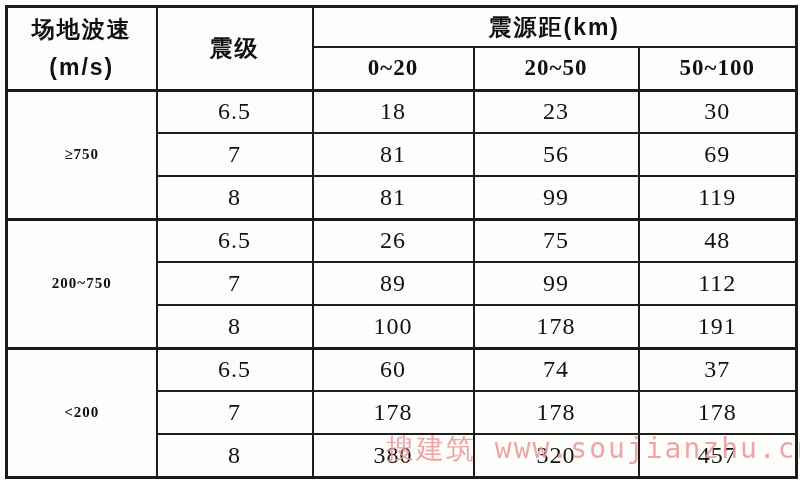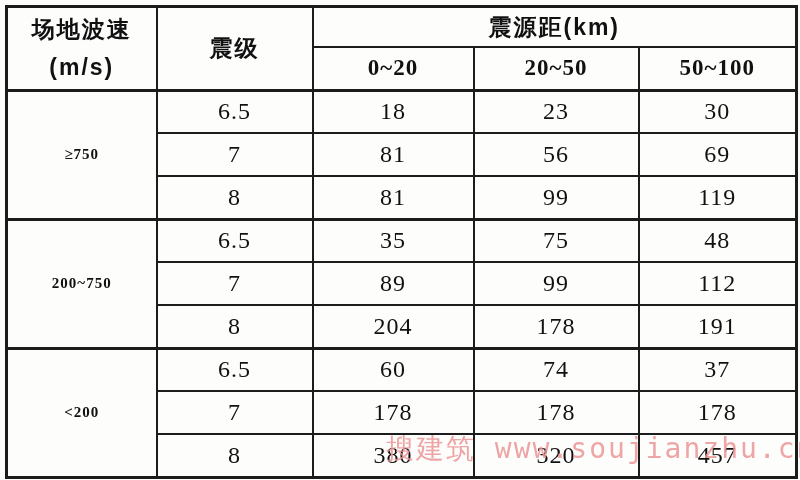--- a/index.html
+++ b/index.html
@@ -118,33 +118,33 @@
     <tr style="height:43px">
       <td class="num">8</td>
       <td class="num">81</td>
       <td class="num">99</td>
       <td class="num">119</td>
     </tr>
 
     <tr class="group-start" style="height:43px">
       <td rowspan="3" class="vel">200~750</td>
       <td class="num">6.5</td>
-      <td class="num">35</td>
+      <td class="num">26</td>
       <td class="num">75</td>
       <td class="num">48</td>
     </tr>
     <tr style="height:43px">
       <td class="num">7</td>
       <td class="num">89</td>
       <td class="num">99</td>
       <td class="num">112</td>
     </tr>
     <tr style="height:43px">
       <td class="num">8</td>
-      <td class="num">204</td>
+      <td class="num">100</td>
       <td class="num">178</td>
       <td class="num">191</td>
     </tr>
 
     <tr class="group-start" style="height:43px">
       <td rowspan="3" class="vel">&lt;200</td>
       <td class="num">6.5</td>
       <td class="num">60</td>
       <td class="num">74</td>
       <td class="num">37</td>

